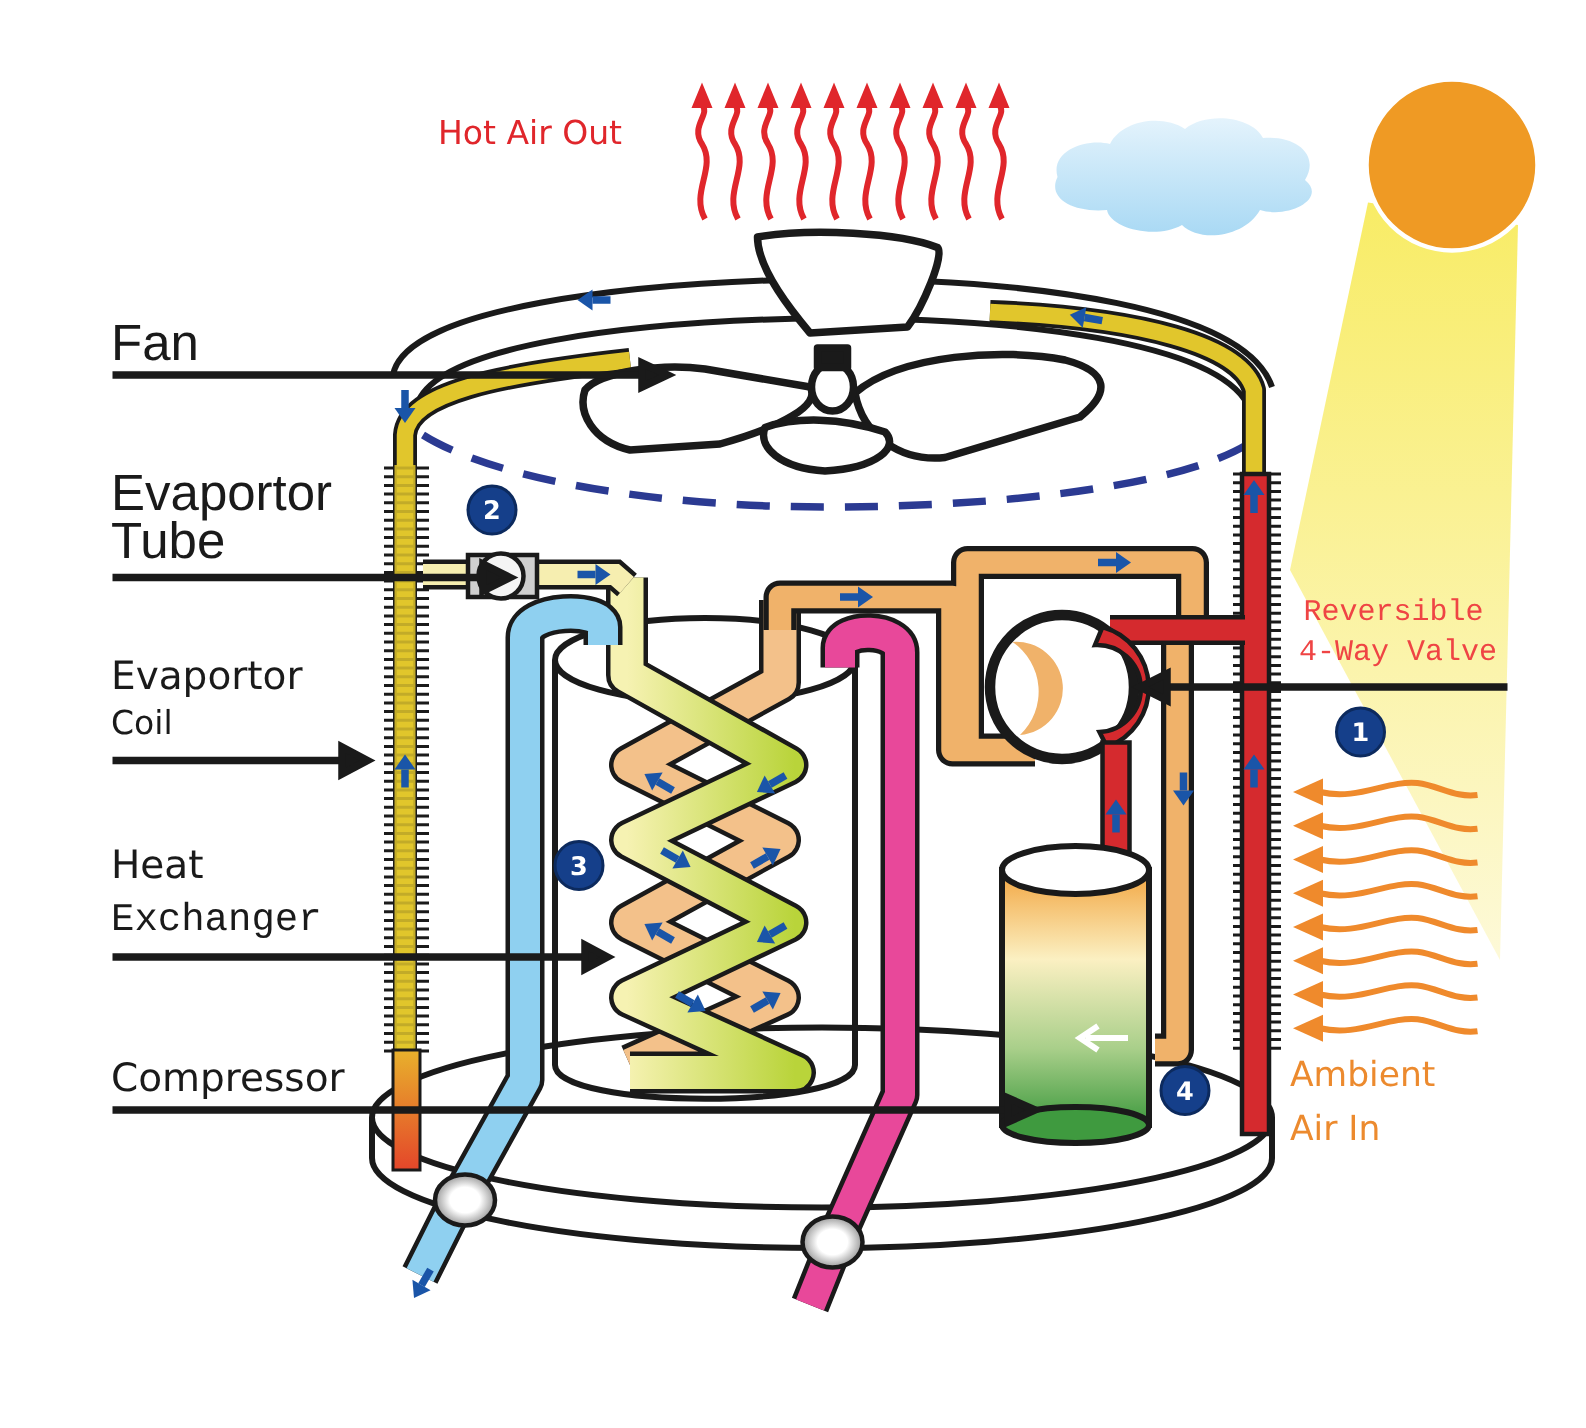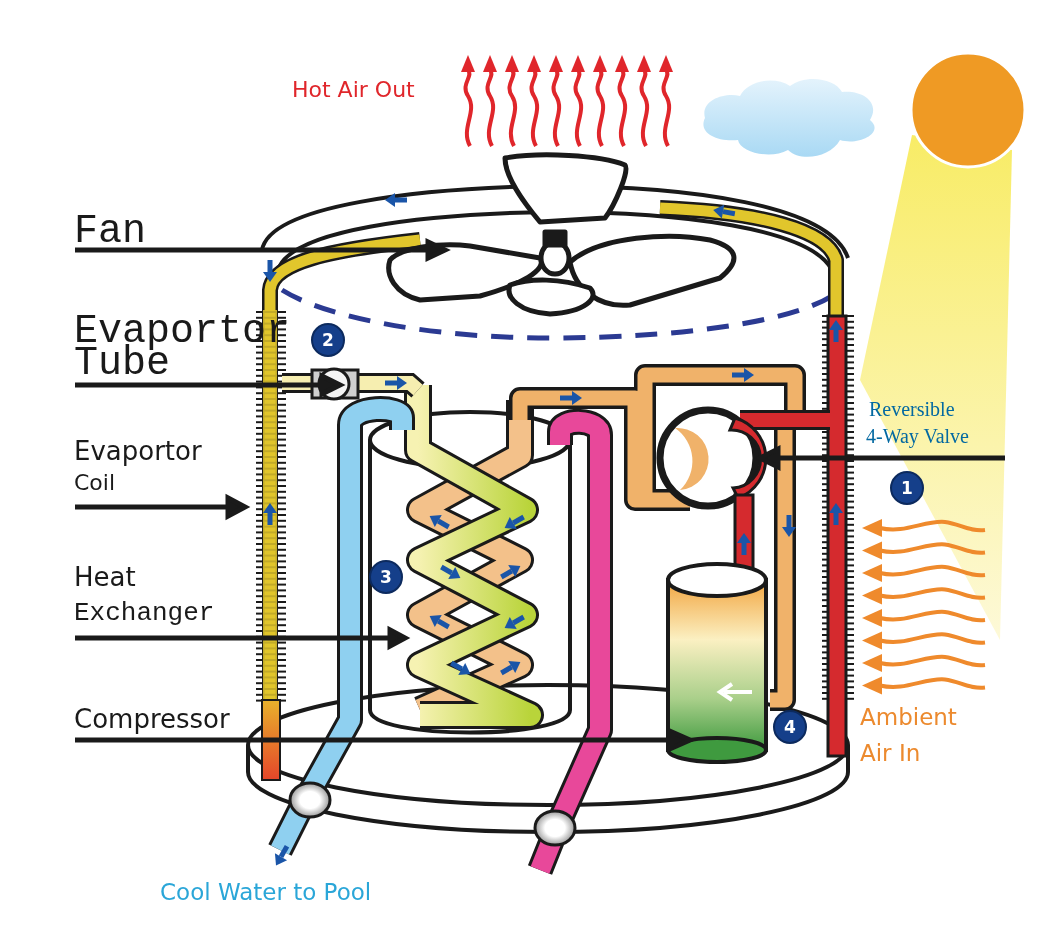--- a/index.html
+++ b/index.html
@@ -1,20 +1,20 @@
 <!DOCTYPE html>
 <html><head>
 <meta charset="utf-8">
 <style>
   html, body { margin:0; padding:0; background:#ffffff; }
   body { width:1057px; height:952px; overflow:hidden; position:relative; font-family:"DejaVu Sans", sans-serif; }
   #stage { position:absolute; left:0; top:0; width:1057px; height:952px; }
   .lbl { position:absolute; white-space:nowrap; line-height:1; }
-  .lbl-black { color:#1a1a1a; font-family:Liberation Mono, monospace; font-size:40px; }
-  .lbl-small { color:#0369a1; font-family:Liberation Serif, serif; font-size:20px; }
+  .lbl-black { color:#1a1a1a; font-family:Liberation Sans, sans-serif; font-size:34px; }
+  .lbl-small { color:#ef4444; font-family:Liberation Mono, monospace; font-size:20px; }
   .lbl-red { color:#e0262b; font-family:"DejaVu Sans", sans-serif; font-size:22px; }
   .lbl-orange { color:#ec8a2e; font-family:"DejaVu Sans", sans-serif; font-size:23px; }
   .lbl-cyan { color:#2aa6d8; font-family:"DejaVu Sans", sans-serif; font-size:23px; }
   .badge-txt { font-family:"DejaVu Sans", sans-serif; font-weight:bold; font-size:17px; fill:#ffffff; }
 </style>
 </head>
 <body>
 
 <div id="stage">
 <svg width="1057" height="952" viewBox="0 0 1057 952" xmlns="http://www.w3.org/2000/svg">
@@ -474,14 +474,13 @@
 <div class="lbl lbl-black" style="left:74px;top:344px;">Tube</div>
 <div class="lbl lbl-black" style="left:74px;top:438px;font-family:'DejaVu Sans',sans-serif;font-size:26px;">Evaportor</div>
 <div class="lbl lbl-black" style="left:74px;top:472px;font-family:'DejaVu Sans',sans-serif;font-size:22px;">Coil</div>
 <div class="lbl lbl-black" style="left:74px;top:564px;font-family:'DejaVu Sans',sans-serif;font-size:26px;">Heat</div>
 <div class="lbl lbl-black" style="left:74px;top:600px;font-family:Liberation Mono, monospace;font-size:26px;">Exchanger</div>
 <div class="lbl lbl-black" style="left:74px;top:706px;font-family:'DejaVu Sans',sans-serif;font-size:26px;">Compressor</div>
 <div class="lbl lbl-small" style="left:869px;top:399px;">Reversible</div>
 <div class="lbl lbl-small" style="left:866px;top:426px;">4-Way Valve</div>
 <div class="lbl lbl-orange" style="left:860px;top:706px;">Ambient</div>
 <div class="lbl lbl-orange" style="left:860px;top:742px;">Air In</div>
-<div class="lbl lbl-cyan" style="left:160px;top:881px;">Cool Water to Pool</div>
 </div>
 
 </body></html>

